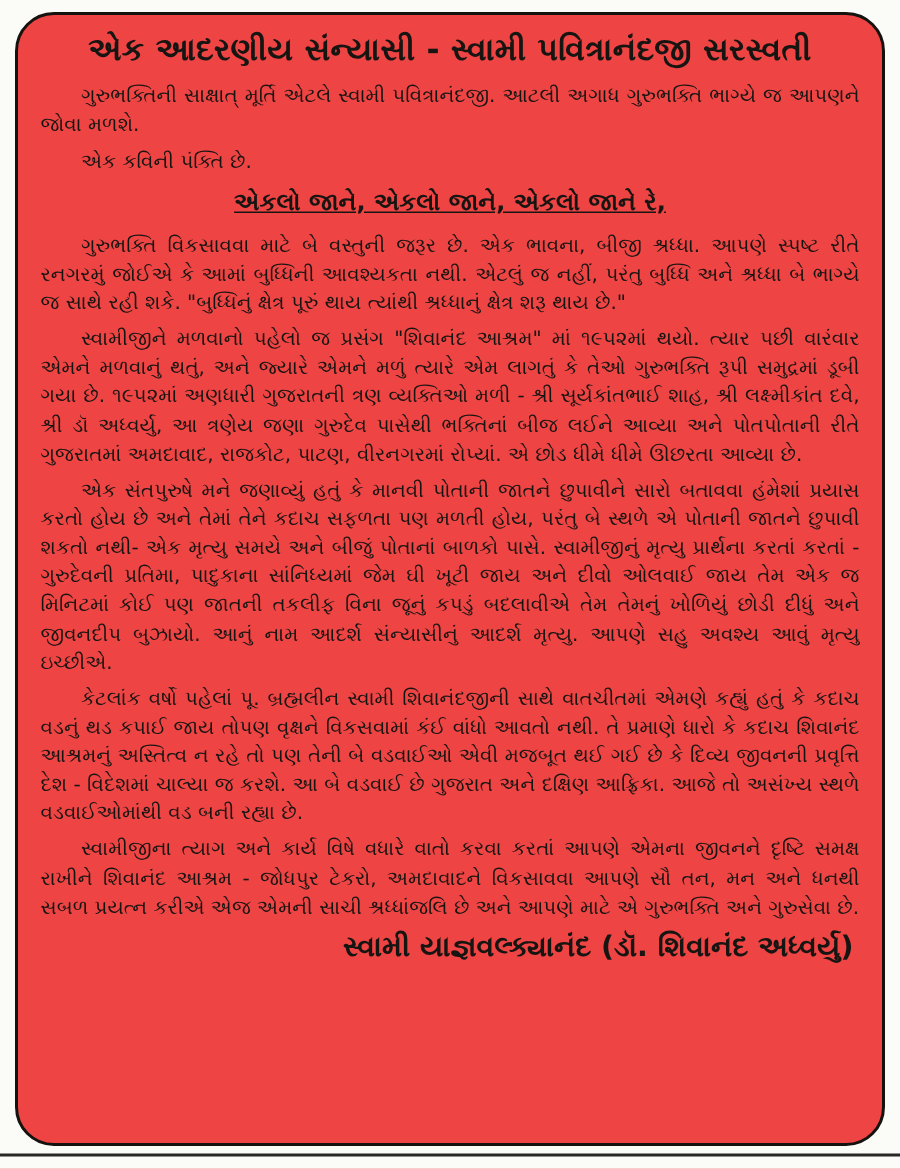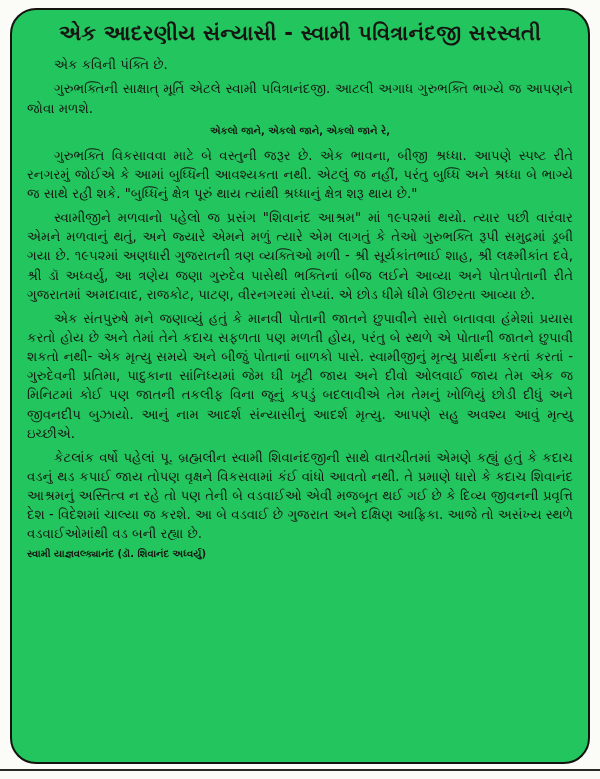--- a/index.html
+++ b/index.html
@@ -20,21 +20,21 @@
   .frame {
     position: absolute;
     top: 8px;
     left: 10px;
     width: 580px;
     height: 756px;
     box-sizing: border-box;
     border: 2.5px solid #15130f;
     border-radius: 26px;
     padding: 8px 15px 6px 15px;
-    background: #22c55e;
+    background: #ef4444;
   }
   .doc-title {
     text-align: center;
     font-size: 21px;
     font-weight: bold;
     letter-spacing: 0.2px;
     margin: 2px 0 9px 0;
     line-height: 1.25;
   }
   p.body-par {
@@ -43,58 +43,61 @@
     text-align: justify;
     text-indent: 27px;
     margin: 0 0 5px 0;
   }
   p.no-just {
     text-align: left;
   }
   .poem {
     text-align: center;
     font-weight: bold;
-    font-size: 10px;
+    font-size: 16px;
     line-height: 1.5;
     margin: 5px 0 8px 0;
+    text-decoration: underline;
   }
   .poem .poem-line { display: block; }
   .signature {
+    text-align: right;
     font-weight: bold;
-    font-size: 10px;
+    font-size: 19px;
     margin-top: 5px;
     padding-right: 4px;
   }
   .bottom-edge {
     position: absolute;
     left: 0px;
     top: 769px;
     width: 600px;
     height: 2px;
     background: #2a2824;
   }
 </style>
 </head>
 <body>
 
 <div class="page">
   <div class="frame">
 
     <h1 class="doc-title">એક આદરણીય સંન્યાસી - સ્વામી પવિત્રાનંદજી સરસ્વતી</h1>
 
+    <p class="body-par">ગુરુભક્તિની સાક્ષાત્ મૂર્તિ એટલે સ્વામી પવિત્રાનંદજી. આટલી અગાધ ગુરુભક્તિ ભાગ્યે જ આપણને જોવા મળશે.</p>
+
     <p class="body-par no-just">એક કવિની પંક્તિ છે.</p>
-
-    <p class="body-par">ગુરુભક્તિની સાક્ષાત્ મૂર્તિ એટલે સ્વામી પવિત્રાનંદજી. આટલી અગાધ ગુરુભક્તિ ભાગ્યે જ આપણને જોવા મળશે.</p>
 
     <div class="poem">
       <span class="poem-line">એકલો જાને, એકલો જાને, એકલો જાને રે,</span>
     </div>
 
     <p class="body-par">ગુરુભક્તિ વિકસાવવા માટે બે વસ્તુની જરૂર છે. એક ભાવના, બીજી શ્રધ્ધા. આપણે સ્પષ્ટ રીતે રનગરમું જોઈએ કે આમાં બુધ્ધિની આવશ્યકતા નથી. એટલું જ નહીં, પરંતુ બુધ્ધિ અને શ્રધ્ધા બે ભાગ્યે જ સાથે રહી શકે. "બુધ્ધિનું ક્ષેત્ર પૂરું થાય ત્યાંથી શ્રધ્ધાનું ક્ષેત્ર શરૂ થાય છે."</p>
     <p class="body-par">સ્વામીજીને મળવાનો પહેલો જ પ્રસંગ "શિવાનંદ આશ્રમ" માં ૧૯૫૨માં થયો. ત્યાર પછી વારંવાર એમને મળવાનું થતું, અને જ્યારે એમને મળું ત્યારે એમ લાગતું કે તેઓ ગુરુભક્તિ રૂપી સમુદ્રમાં ડૂબી ગયા છે. ૧૯૫૨માં અણધારી ગુજરાતની ત્રણ વ્યક્તિઓ મળી - શ્રી સૂર્યકાંતભાઈ શાહ, શ્રી લક્ષ્મીકાંત દવે, શ્રી ડૉ અધ્વર્યુ, આ ત્રણેય જણા ગુરુદેવ પાસેથી ભક્તિનાં બીજ લઈને આવ્યા અને પોતપોતાની રીતે ગુજરાતમાં અમદાવાદ, રાજકોટ, પાટણ, વીરનગરમાં રોપ્યાં. એ છોડ ધીમે ધીમે ઊછરતા આવ્યા છે.</p>
     <p class="body-par">એક સંતપુરુષે મને જણાવ્યું હતું કે માનવી પોતાની જાતને છુપાવીને સારો બતાવવા હંમેશાં પ્રયાસ કરતો હોય છે અને તેમાં તેને કદાચ સફળતા પણ મળતી હોય, પરંતુ બે સ્થળે એ પોતાની જાતને છુપાવી શકતો નથી- એક મૃત્યુ સમયે અને બીજું પોતાનાં બાળકો પાસે. સ્વામીજીનું મૃત્યુ પ્રાર્થના કરતાં કરતાં - ગુરુદેવની પ્રતિમા, પાદુકાના સાંનિધ્યમાં જેમ ઘી ખૂટી જાય અને દીવો ઓલવાઈ જાય તેમ એક જ મિનિટમાં કોઈ પણ જાતની તકલીફ વિના જૂનું કપડું બદલાવીએ તેમ તેમનું ખોળિયું છોડી દીધું અને જીવનદીપ બુઝાયો. આનું નામ આદર્શ સંન્યાસીનું આદર્શ મૃત્યુ. આપણે સહુ અવશ્ય આવું મૃત્યુ ઇચ્છીએ.</p>
     <p class="body-par">કેટલાંક વર્ષો પહેલાં પૂ. બ્રહ્મલીન સ્વામી શિવાનંદજીની સાથે વાતચીતમાં એમણે કહ્યું હતું કે કદાચ વડનું થડ કપાઈ જાય તોપણ વૃક્ષને વિકસવામાં કંઈ વાંધો આવતો નથી. તે પ્રમાણે ધારો કે કદાચ શિવાનંદ આશ્રમનું અસ્તિત્વ ન રહે તો પણ તેની બે વડવાઈઓ એવી મજબૂત થઈ ગઈ છે કે દિવ્ય જીવનની પ્રવૃત્તિ દેશ - વિદેશમાં ચાલ્યા જ કરશે. આ બે વડવાઈ છે ગુજરાત અને દક્ષિણ આફ્રિકા. આજે તો અસંખ્ય સ્થળે વડવાઈઓમાંથી વડ બની રહ્યા છે.</p>
+    <p class="body-par">સ્વામીજીના ત્યાગ અને કાર્ય વિષે વધારે વાતો કરવા કરતાં આપણે એમના જીવનને દૃષ્ટિ સમક્ષ રાખીને શિવાનંદ આશ્રમ - જોધપુર ટેકરો, અમદાવાદને વિકસાવવા આપણે સૌ તન, મન અને ધનથી સબળ પ્રયત્ન કરીએ એજ એમની સાચી શ્રધ્ધાંજલિ છે અને આપણે માટે એ ગુરુભક્તિ અને ગુરુસેવા છે.</p>
 
     <div class="signature">સ્વામી યાજ્ઞવલ્ક્યાનંદ (ડૉ. શિવાનંદ અધ્વર્યુ)</div>
   </div>
 
   <div class="bottom-edge"></div>
 </div>
 
 </body></html>

